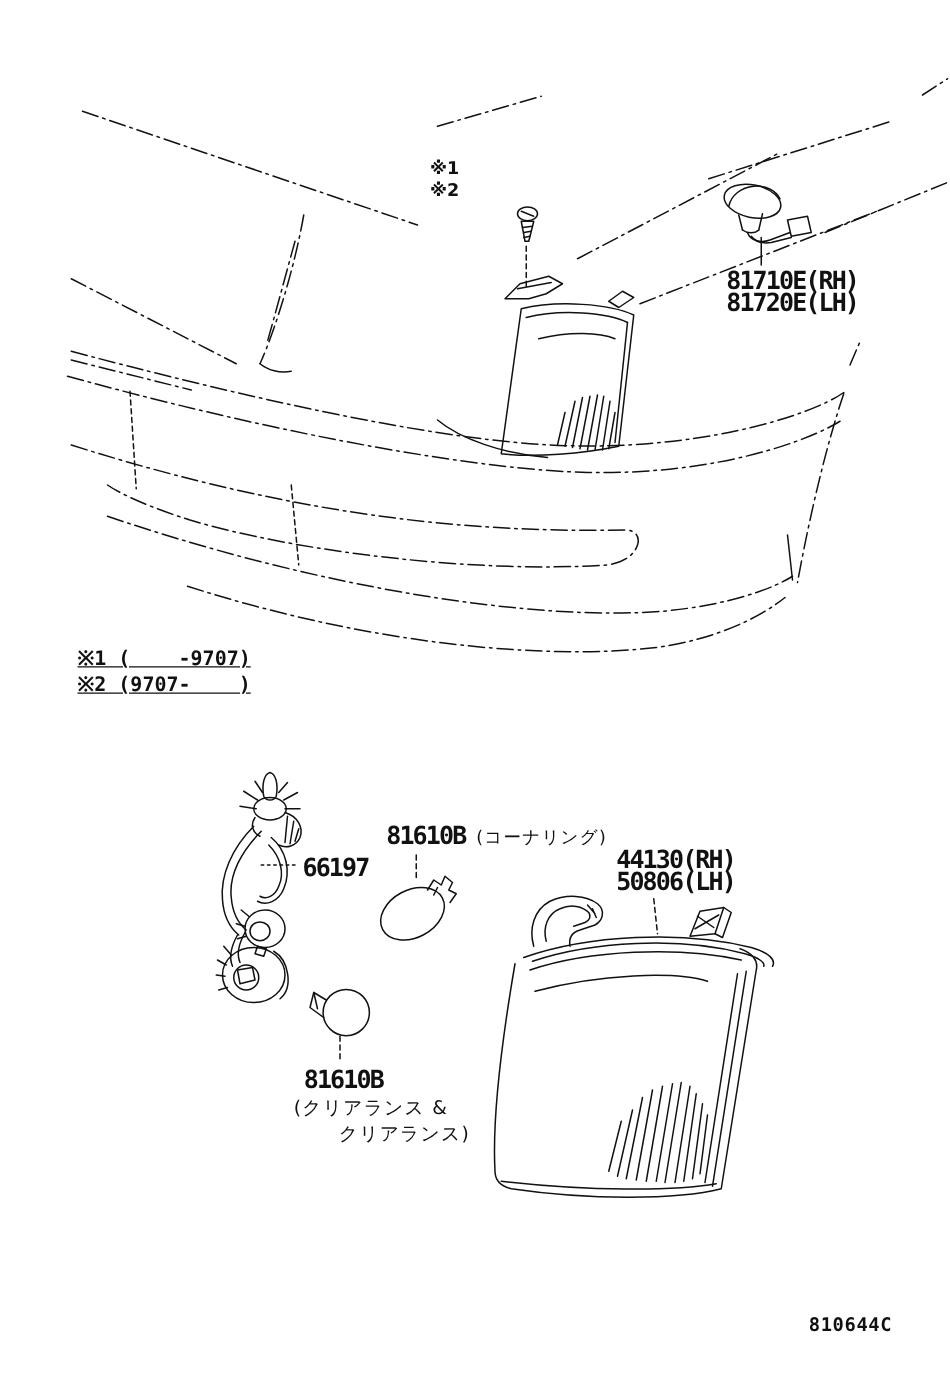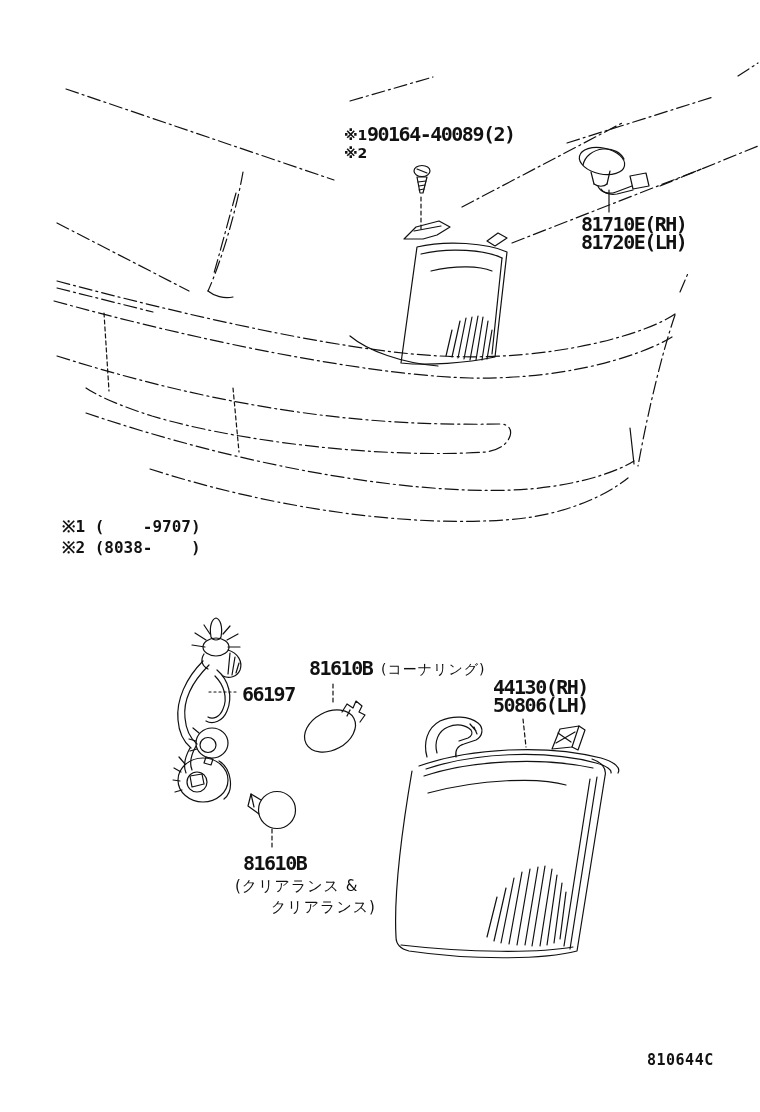--- a/index.html
+++ b/index.html
@@ -10,21 +10,21 @@
           stroke-linecap:round;stroke-linejoin:round;}
   .phantom path{stroke-dasharray:13 4 2 4;}
   .dashed{stroke-dasharray:4 3;}
   .dotted{stroke-dasharray:2 3;}
   .thin{stroke-width:.9;}
   .lbl{position:absolute;line-height:1;white-space:pre;}
   .pn{font:700 20px "DejaVu Sans Mono",monospace;letter-spacing:-1.5px;}
   .ref{font:700 14px "DejaVu Sans",sans-serif;}
   .jp{font:400 14px "DejaVu Sans",sans-serif;letter-spacing:1px;}
   .jp2{font:400 15px "DejaVu Sans",sans-serif;letter-spacing:1px;}
-  .note{font:600 16px "DejaVu Sans Mono",monospace;}
+  .note{font:600 16px "DejaVu Sans Mono",monospace;text-decoration:underline;}
   .code{font:700 15px "DejaVu Sans Mono",monospace;letter-spacing:.5px;text-align:center;}
 </style>
 </head>
 <body>
 
 <div class="canvas">
 
   <svg width="760" height="1112" viewBox="0 0 760 1112">
     <g class="ink">
 
@@ -145,28 +145,27 @@
       <g>
         <path class="dotted" d="M209,692 L239,692"></path>
         <path class="dashed" d="M333,684 L333,705"></path>
         <path class="dashed" d="M523,719 L526,747"></path>
         <path class="dashed" d="M272,829 L272,850"></path>
       </g>
     </g>
   </svg>
 
   <div class="lbl ref" style="left:344px;top:127px">※1</div>
-  <div class="lbl pn" style="left:367px;top:122px">90164-40089(2)</div>
   <div class="lbl ref" style="left:344px;top:145px">※2</div>
 
   <div class="lbl pn" style="left:581px;top:212px">81710E(RH)</div>
   <div class="lbl pn" style="left:581px;top:230px">81720E(LH)</div>
 
   <div class="lbl note" style="left:62px;top:515px">※1 (    -9707)</div>
-  <div class="lbl note" style="left:62px;top:536px">※2 (8038-    )</div>
+  <div class="lbl note" style="left:62px;top:536px">※2 (9707-    )</div>
 
   <div class="lbl pn" style="left:242px;top:682px">66197</div>
 
   <div class="lbl pn" style="left:309px;top:656px">81610B</div>
   <div class="lbl jp" style="left:381px;top:661px">(コーナリング)</div>
 
   <div class="lbl pn" style="left:493px;top:675px">44130(RH)</div>
   <div class="lbl pn" style="left:493px;top:693px">50806(LH)</div>
 
   <div class="lbl pn" style="left:243px;top:851px">81610B</div>

